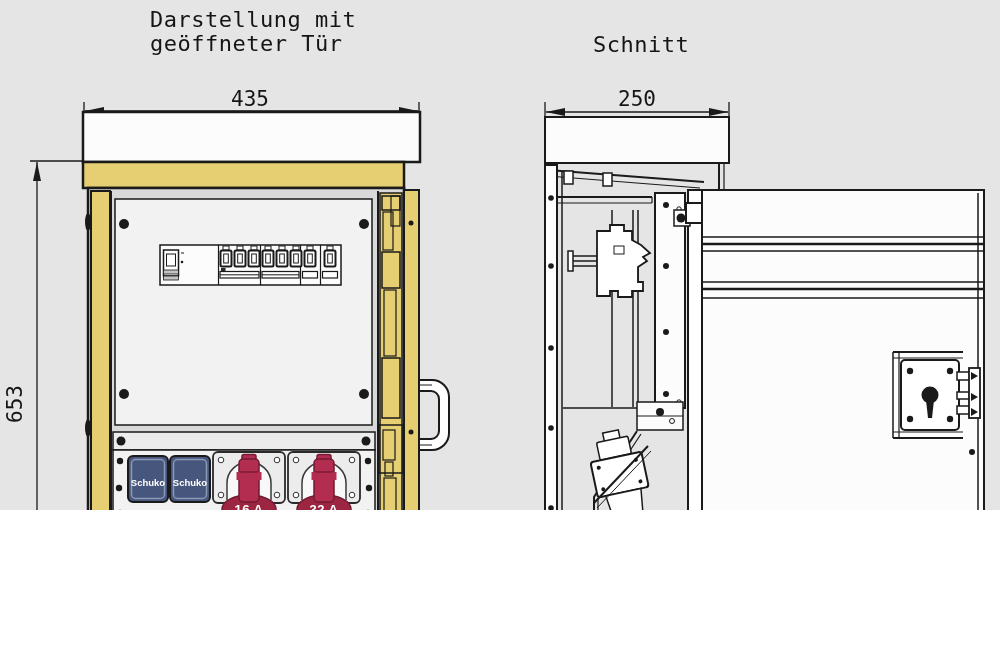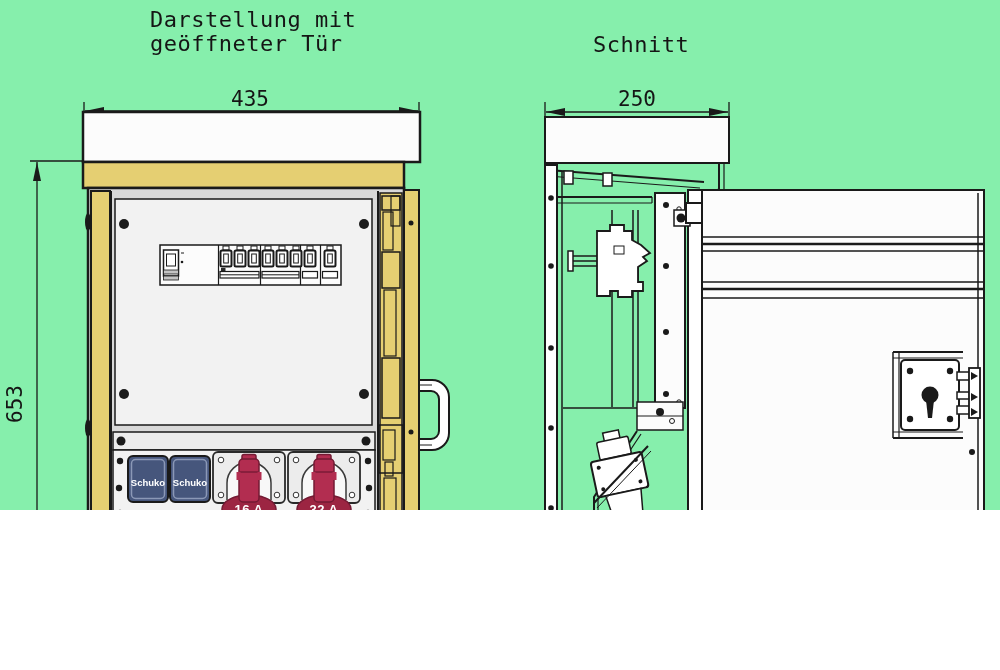--- a/index.html
+++ b/index.html
@@ -1,16 +1,16 @@
 <!DOCTYPE html>
 <html style="--cabinet-yellow: #e5cf72; --schuko-blue: #46567c; --cee-red: #b22d50; --cee-red-dark: #9c2542; --ink: #1a1a1a;"><head>
 <meta charset="utf-8">
 <style>
   html,body{margin:0;padding:0;background:#fff}
-  #stage{width:1000px;height:510px;position:relative;background:#86efac;overflow:hidden}
+  #stage{width:1000px;height:510px;position:relative;background:#e5e5e5;overflow:hidden}
   svg{display:block}
   
   .s1 {stroke:var(--ink,#1a1a1a);stroke-width:1;fill:none}
   .s12{stroke:var(--ink,#1a1a1a);stroke-width:1.2;fill:none}
   .s15{stroke:var(--ink,#1a1a1a);stroke-width:1.5;fill:none}
   .s2 {stroke:var(--ink,#1a1a1a);stroke-width:2;fill:none}
   .s25{stroke:var(--ink,#1a1a1a);stroke-width:2.5;fill:none}
   .fw{fill:#fff}
   .ffw{fill:#fcfcfc}
   .fp{fill:#f2f2f2}

